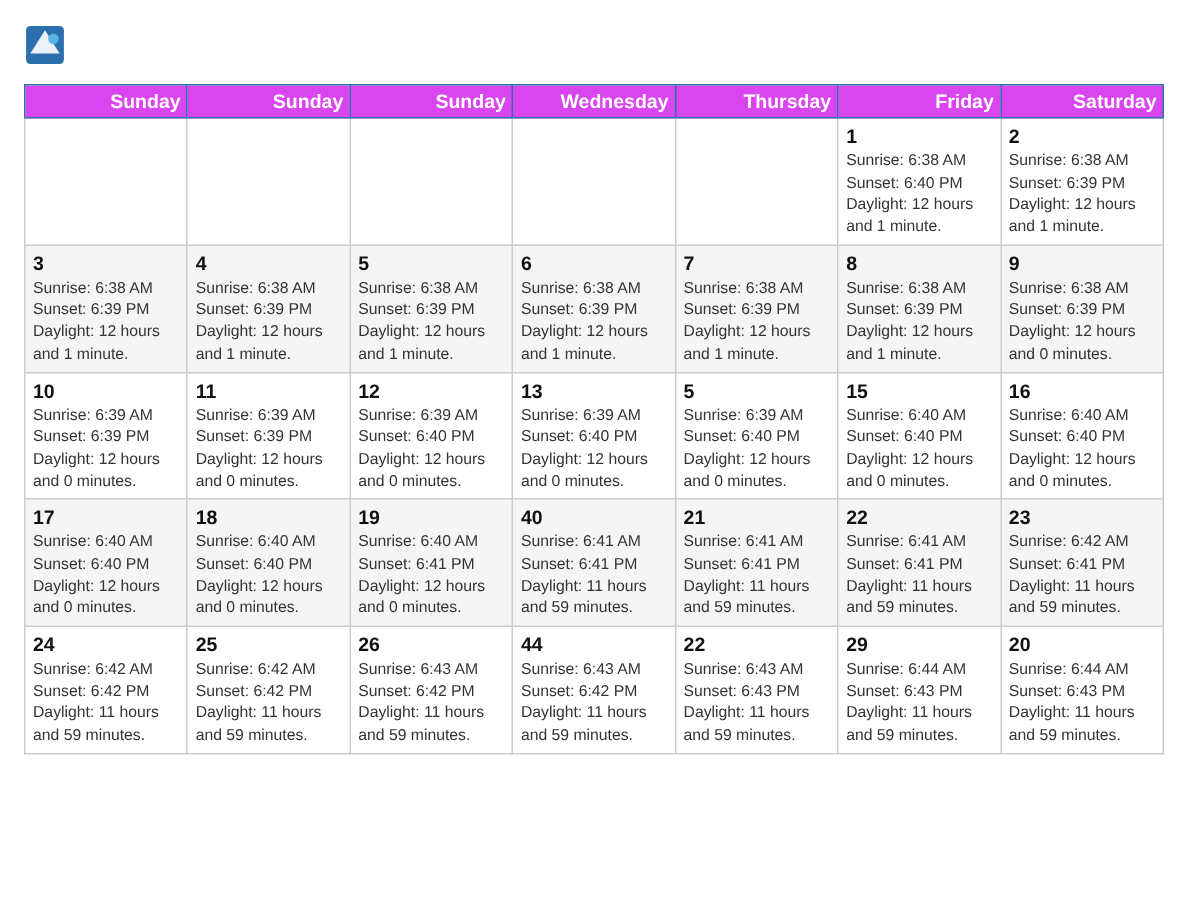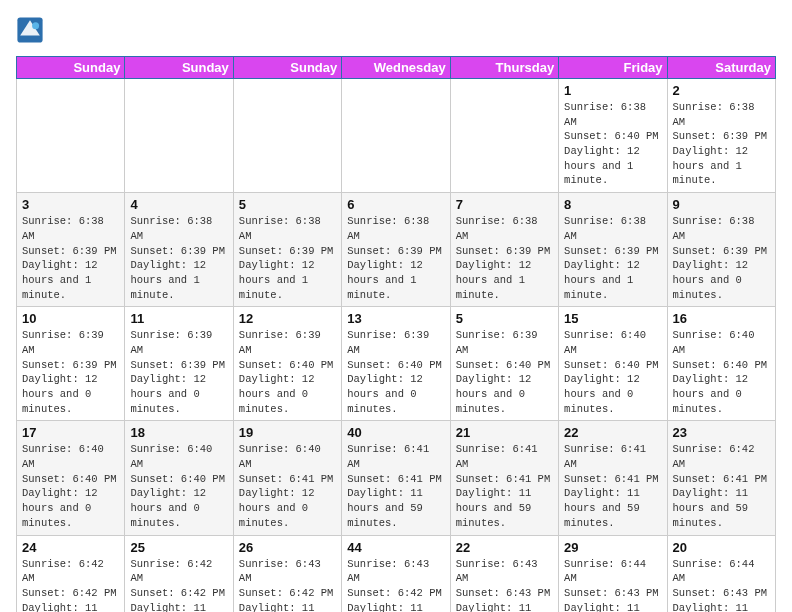--- a/index.html
+++ b/index.html
@@ -75,21 +75,20 @@
       font-size: 13px;
       font-weight: bold;
       color: #111;
       display: block;
       margin-bottom: 2px;
     }
     .day-info {
       font-size: 10.5px;
       color: #333;
       line-height: 1.4;
-      font-family: Liberation Mono, monospace;
     }
     .empty { background: #fff !important; }
     .row-even td { background: #f0f4f8; }
     .row-odd td { background: #fff; }
   </style>
 </head>
 <body>
 
 <div class="header">
   <div class="logo">

